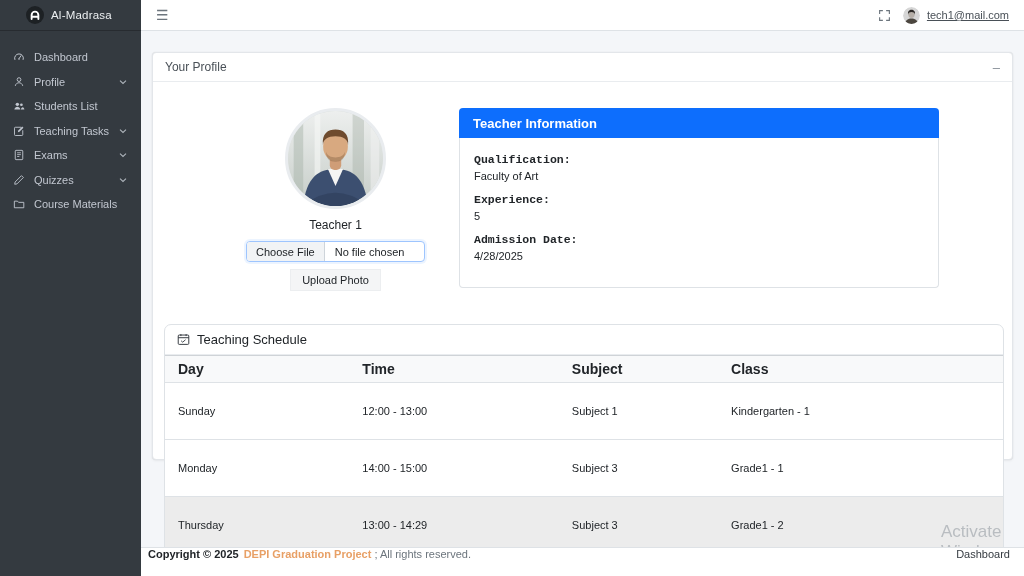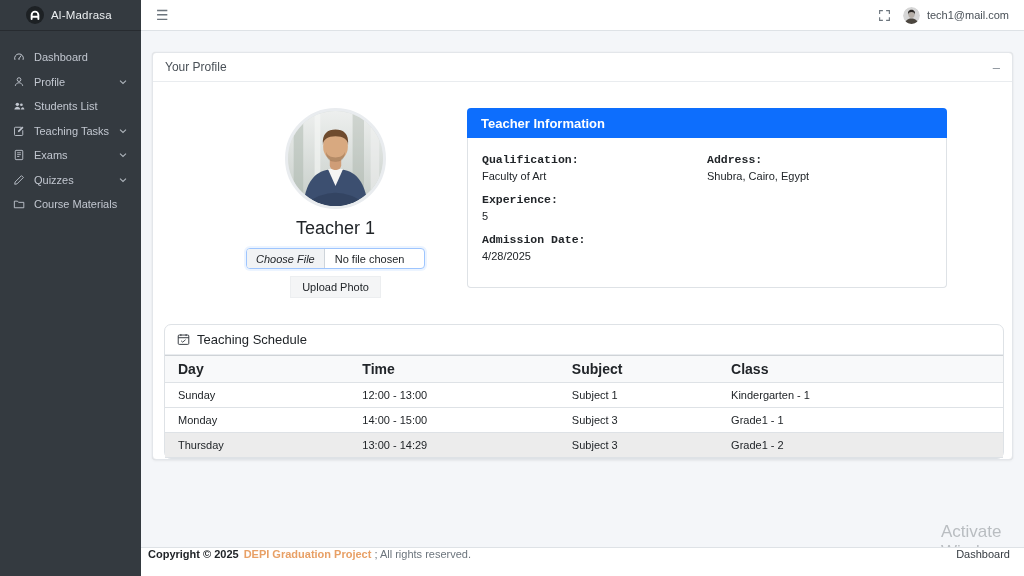--- a/index.html
+++ b/index.html
@@ -26,68 +26,68 @@
 
   
   .navbar { position:absolute; left:141px; top:0; width:883px; height:31px;
     background:#ffffff; border-bottom:1px solid #dee2e6; display:flex; align-items:center; }
   .hamburger { margin-left:15px; color:#6c757d; font-size:14px; line-height:1; cursor:pointer; }
   .nav-right { margin-left:auto; display:flex; align-items:center; gap:12px; padding-right:15px; }
   .expand-btn { color:#6c757d; display:flex; cursor:pointer; }
   .expand-btn svg { width:13px; height:13px; }
   .user-chip { display:flex; align-items:center; gap:7px; cursor:pointer; }
   .user-avatar { width:17px; height:17px; border-radius:50%; overflow:hidden; flex:0 0 auto; }
-  .user-email { font-size:11px; color:#495057; }
+  .user-email { font-size:11px; color:#495057;text-decoration:underline; }
 
   
   .content { position:absolute; left:141px; top:31px; width:883px; height:516px; background:#f4f6f9; }
   .card { position:absolute; left:11px; top:21px; width:861px; height:408px;
     background:#fff; border:1px solid #e3e6ea; border-radius:4px;
     box-shadow:0 0 1px rgba(0,0,0,.12), 0 1px 3px rgba(0,0,0,.05); }
   .card-header { height:29px; display:flex; align-items:center; padding:0 12px;
     border-bottom:1px solid #e9ecef;gap:16px; }
   .card-title { font-size:12px; color:#495057; }
   .collapse-btn { margin-left:auto; color:#868e96; font-size:13px; line-height:1; cursor:pointer; }
   .card-body { position:relative; height:377px; }
 
   
   .photo-col { position:absolute; left:0; top:0; width:365px; text-align:center; }
   .portrait { width:101px; height:101px; border-radius:50%; margin:26px auto 0 auto;
     border:3px solid #e9ecef; overflow:hidden; background:#dfe3e1; }
   .portrait svg { display:block; width:100%; height:100%; }
-  .teacher-name { margin-top:9px; font-size:18px; color:#212529; }
+  .teacher-name { margin-top:9px; font-size:12px; color:#212529; }
   .file-input { width:179px; height:21px; margin:9px auto 0 auto; display:flex; align-items:center;
     border:1px solid #9ec5fe; border-radius:4px; background:#fff; overflow:hidden;
     box-shadow:0 0 0 2px rgba(13,110,253,.08); cursor:pointer; }
   .file-btn { height:100%; display:flex; align-items:center; padding:0 9px;
-    background:#f1f3f5; border-right:1px solid #ced4da; font-size:11px; color:#212529;font-style:italic; }
+    background:#f1f3f5; border-right:1px solid #ced4da; font-size:11px; color:#212529; }
   .file-status { padding:0 10px; font-size:11px; color:#212529; }
   .upload-btn { display:inline-block; margin-top:7px; padding:4px 11px; background:#f4f5f6;
     border:1px solid #eceef0; border-radius:0; font-size:11px; color:#212529; cursor:pointer; }
 
   
-  .info-panel { position:absolute; left:314px; top:26px; width:480px; }
+  .info-panel { position:absolute; left:306px; top:26px; width:480px; }
   .info-header { height:30px; background:#0d6efd; border-radius:4px 4px 0 0;
     display:flex; align-items:center; padding:0 14px; color:#fff; font-size:13px; font-weight:bold; }
   .info-body { border:1px solid #dee2e6; border-top:0; border-radius:0 0 4px 4px;
     background:#fff; display:flex; padding:13px 14px 16px 14px; min-height:140px; }
   .info-col { width:50%; }
   .info-label { font-size:11.5px; font-weight:bold; color:#212529; line-height:17px;font-family:Liberation Mono, monospace; }
   .info-value { font-size:11px; color:#212529; line-height:17px; margin-bottom:6px; }
 
   
   .schedule { position:absolute; left:11px; top:242px; width:840px;
     border:1px solid #dee2e6; border-radius:7px; background:#fff; }
   .schedule-header { height:30px; display:flex; align-items:center; gap:7px; padding:0 12px;
     border-bottom:1px solid #e9ecef; font-size:13px; color:#212529; }
   .schedule-header svg { width:13px; height:13px; color:#343a40; }
   table.sched { width:100%; border-collapse:collapse; font-size:11px; color:#212529; }
   table.sched th { text-align:left; font-size:14px; font-weight:bold; background:#f8f9fa;
     padding:5px 13px; border-top:1px solid #cfd3d7; border-bottom:1px solid #dee2e6; }
-  table.sched td { padding:6px 13px; border-bottom:1px solid #dee2e6; background:#fff;margin-top:32px; }
+  table.sched td { padding:22px 13px; border-bottom:1px solid #dee2e6; background:#fff;margin-top:32px; }
   table.sched tr:last-child td { background:#ececec; border-bottom:1px solid #dee2e6; }
   .col-day{width:22%;} .col-time{width:25%;} .col-subj{width:19%;} .col-class{width:34%;}
 
   
   .watermark { position:absolute; left:800px; top:491px; color:#b9bdc1; pointer-events:none; }
   .wm1 { font-size:17px; line-height:20px; }
   .wm2 { font-size:11.5px; line-height:16px; color:#c3c7cb; }
 
   
   .footer { position:absolute; left:141px; top:547px; width:883px; height:47px; background:#fff;
@@ -273,26 +273,20 @@
                   <div class="info-label">Qualification:</div>
                   <div class="info-value">Faculty of Art</div>
                 </div>
                 <div>
                   <div class="info-label">Experience:</div>
                   <div class="info-value">5</div>
                 </div>
                 <div>
                   <div class="info-label">Admission Date:</div>
                   <div class="info-value">4/28/2025</div>
-                </div>
-              </div>
-            <div class="info-col">
-                <div>
-                  <div class="info-label">Address:</div>
-                  <div class="info-value">Shubra, Cairo, Egypt</div>
                 </div>
               </div>
           </div>
         </div>
 
         <div class="schedule">
           <div class="schedule-header">
             <svg viewBox="0 0 16 16">
                 <rect x="1.5" y="2.5" width="13" height="11.5" rx="1.2" fill="none" stroke="currentColor" stroke-width="1.2"></rect>
                 <path d="M1.5 5.8h13M4.8 1.4v2.4M11.2 1.4v2.4" stroke="currentColor" stroke-width="1.2"></path>

